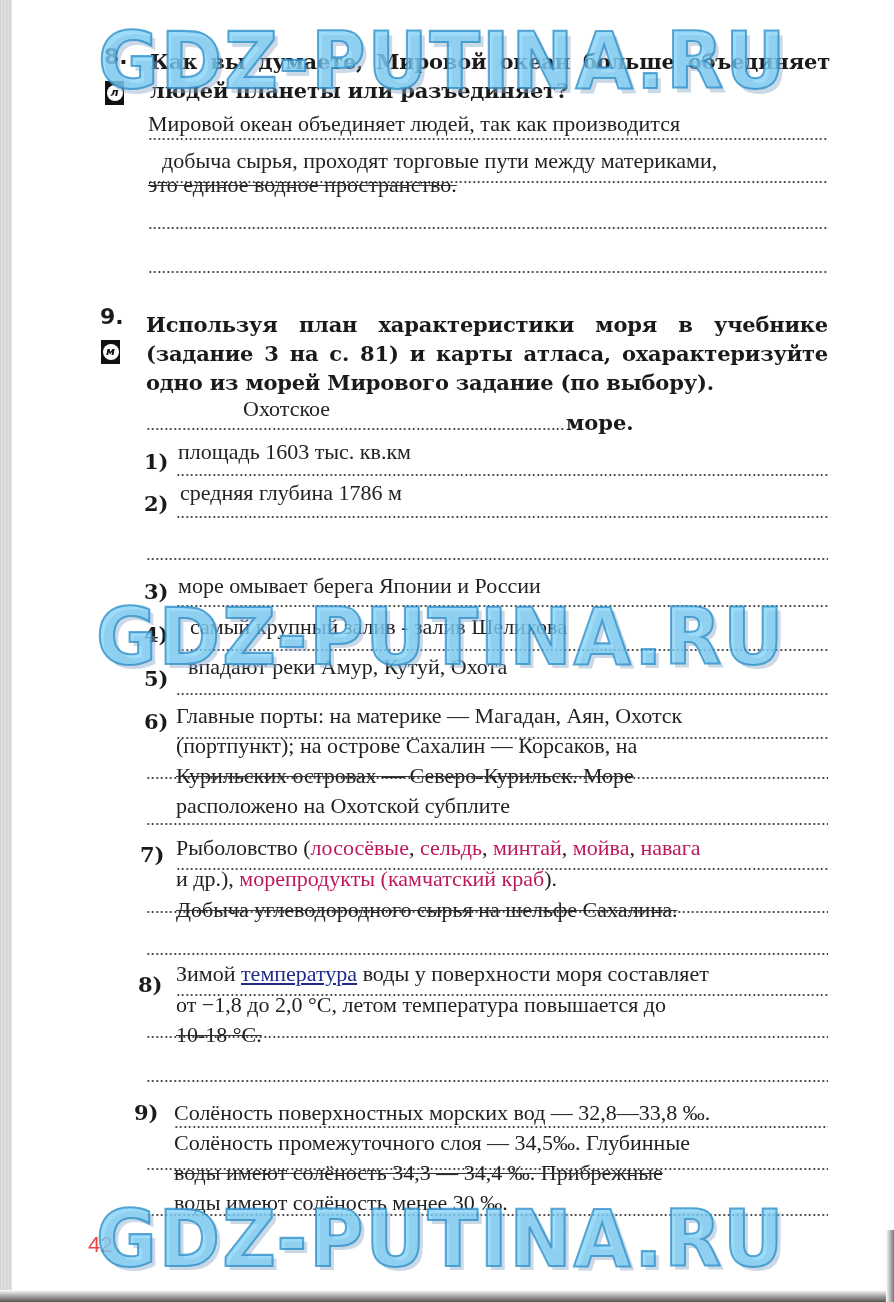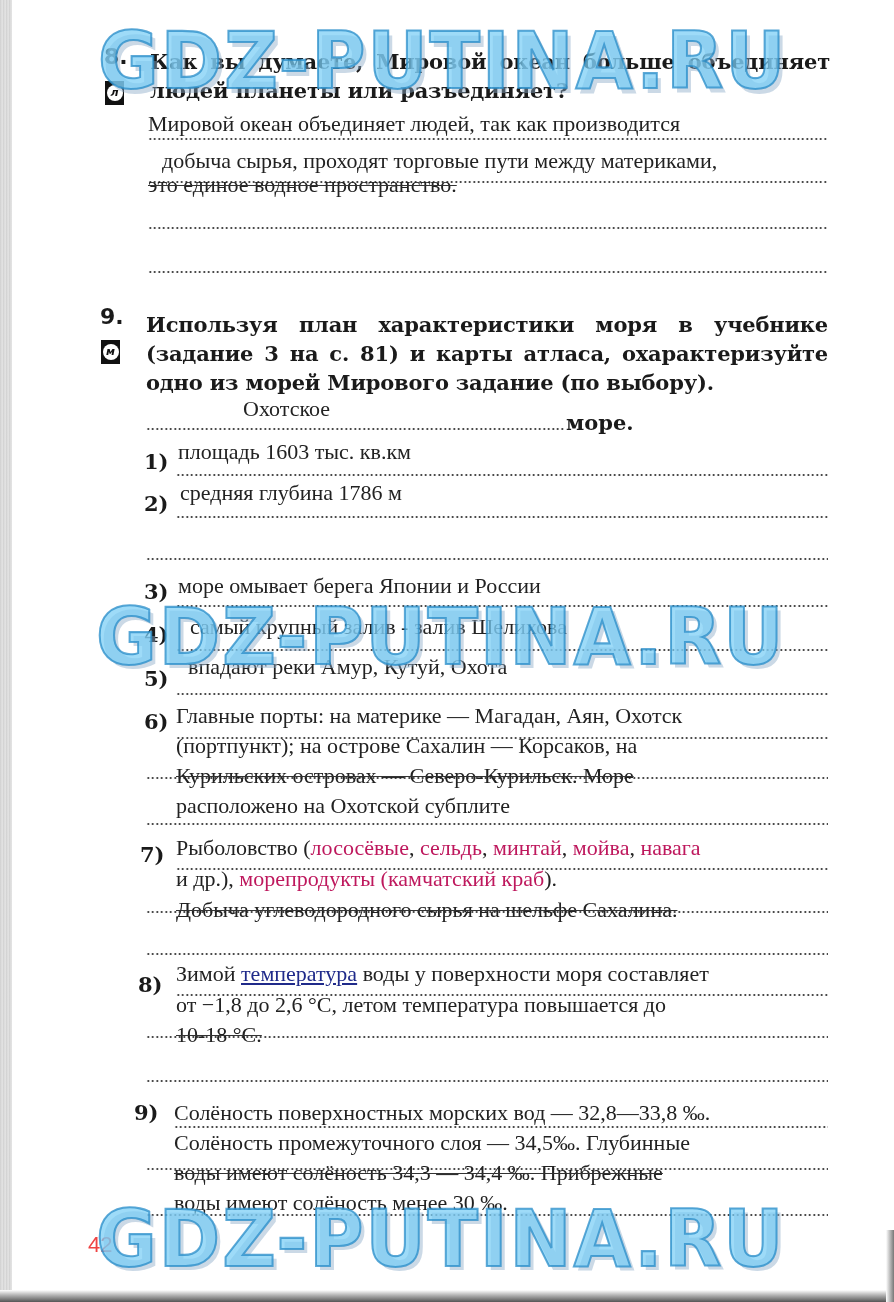--- a/index.html
+++ b/index.html
@@ -157,21 +157,21 @@
   </div>
   <div class="dots" style="left:146px; top:911px; width:682px;"></div>
   <div class="hand strike" style="left:176px; top:897px;">Добыча углеводородного сырья на шельфе Сахалина.</div>
   <div class="dots" style="left:146px; top:953px; width:682px;"></div>
 
   <div class="item-num" style="left:138px; top:972px;">8)</div>
   <div class="hand" style="left:176px; top:961px;">
     <span>Зимой </span><span class="link">температура</span><span> воды у поверхности моря составляет</span>
   </div>
   <div class="dots" style="left:176px; top:994px; width:652px;"></div>
-  <div class="hand" style="left:176px; top:992px;">от −1,8 до 2,6 °С, летом температура повышается до</div>
+  <div class="hand" style="left:176px; top:992px;">от −1,8 до 2,0 °С, летом температура повышается до</div>
   <div class="dots" style="left:146px; top:1036px; width:682px;"></div>
   <div class="hand strike" style="left:176px; top:1022px;text-align:center;">10-18 °С.</div>
   <div class="dots" style="left:146px; top:1080px; width:682px;"></div>
 
   <div class="item-num" style="left:134px; top:1100px;">9)</div>
   <div class="hand" style="left:174px; top:1100px;">Солёность поверхностных морских вод — 32,8—33,8 ‰.</div>
   <div class="dots" style="left:174px; top:1126px; width:654px;"></div>
   <div class="hand" style="left:174px; top:1130px;">Солёность промежуточного слоя — 34,5‰. Глубинные</div>
   <div class="dots" style="left:146px; top:1168px; width:682px;"></div>
   <div class="hand strike" style="left:174px; top:1160px;">воды имеют солёность 34,3 — 34,4 ‰. Прибрежные</div>

